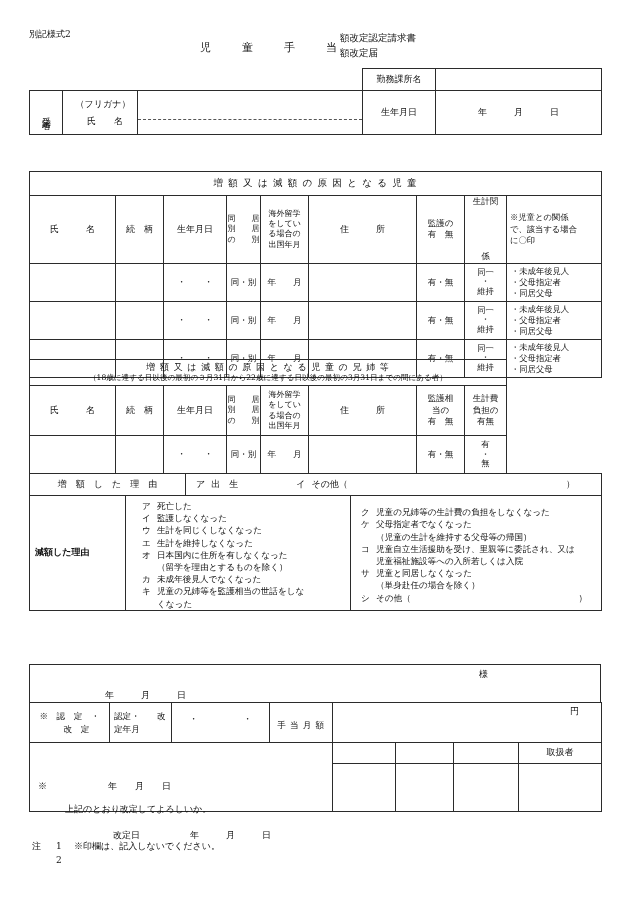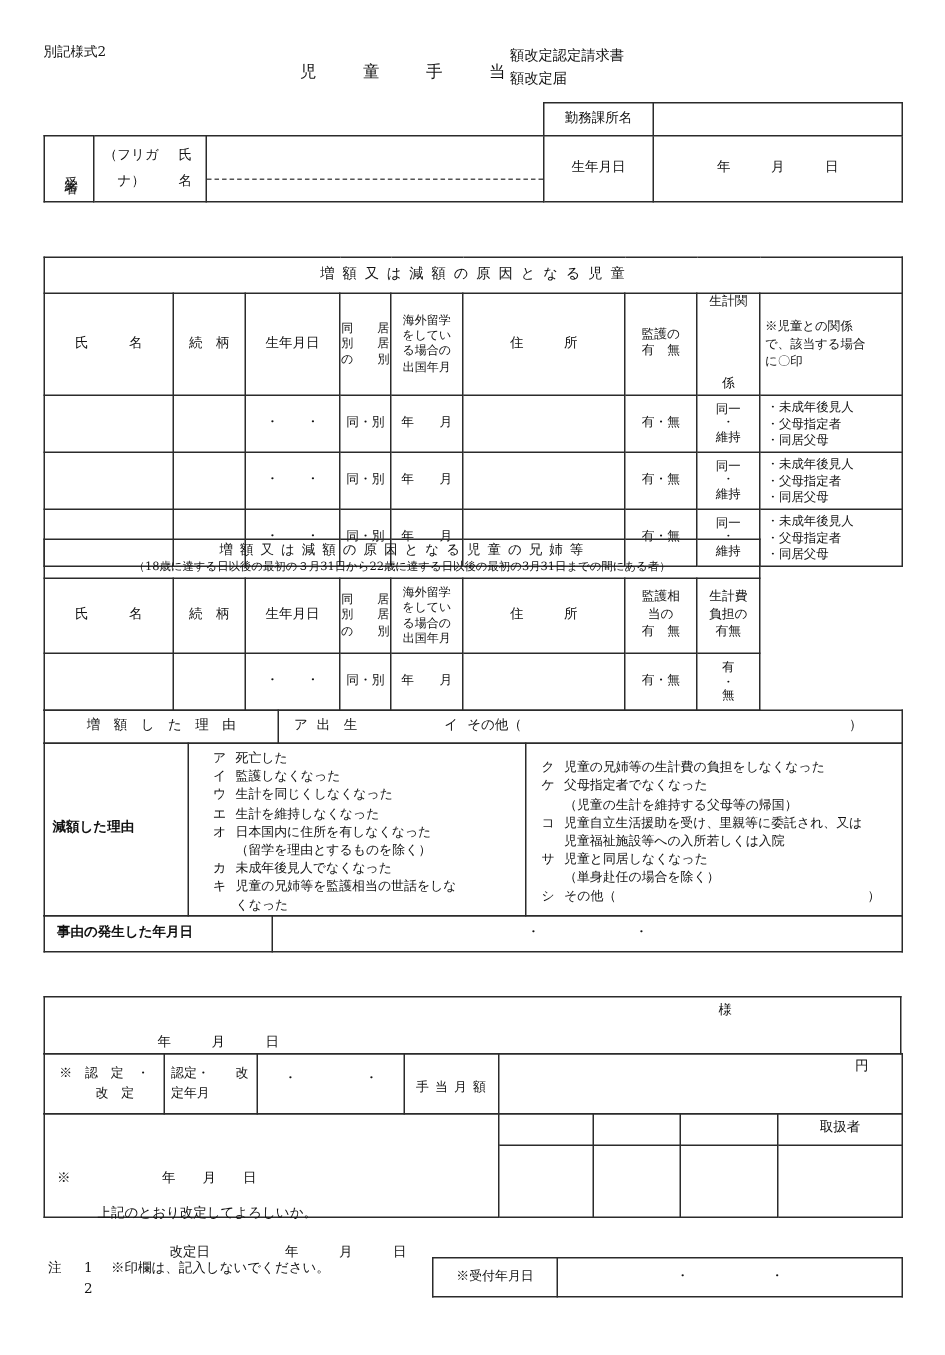--- a/index.html
+++ b/index.html
@@ -91,21 +91,21 @@
         <div class="cellc"></div>
       </td>
     </tr>
     <tr style="height:44px">
       <td rowspan="1">
         <div class="cellc">
           <span class="vert">受給者</span>
         </div>
       </td>
       <td>
-        <div style="display:flex;flex-direction:row;justify-content:center;height:100%;padding-left:6px;box-sizing:border-box;line-height:1.8;">
+        <div style="display:flex;flex-direction:column;justify-content:center;height:100%;padding-left:6px;box-sizing:border-box;line-height:1.8;">
           <span>（フリガナ）</span>
           <span style="padding-left:4px;">氏　　名</span>
         </div>
       </td>
       <td>
         <div style="height:100%;display:flex;flex-direction:column;justify-content:flex-start;padding-top:13px;box-sizing:border-box;">
           <div class="dotline"></div>
           <div style="padding-left:6px;"></div>
         </div>
       </td>
@@ -516,36 +516,20 @@
             <span class="mk">シ</span>
             <span class="tx">その他（</span>
             <span style="margin-left:auto;padding-right:14px;">）</span>
           </li>
         </ul>
       </td>
     </tr>
   </tbody>
     </table>
 
-  <table class="grid abs" style="left:29px;top:610px;width:572px;">
-    <colgroup>
-        <col style="width:152px">
-        <col style="width:420px">
-      </colgroup>
-    <tbody>
-        <tr style="height:24px">
-      <td>
-        <div class="celll" style="padding-left:8px;">事由の発生した年月日</div>
-      </td>
-      <td>
-        <div class="cellc">・　　　　　　　・</div>
-      </td>
-    </tr>
-  </tbody>
-    </table>
 
 
   <table class="grid abs" style="left:29px;top:664px;width:572px;">
     <tbody>
         <tr style="height:38px">
       <td>
         <div style="height:100%;position:relative;">
           <span class="abs" style="left:75px;top:6px;">年　　　月　　　日</span>
           <span class="abs" style="right:112px;bottom:3px;">様</span>
         </div>
@@ -646,30 +630,14 @@
       <span style="width:24px;">注</span>
       <span style="width:18px;">1</span>
       <span>※印欄は、記入しないでください。</span>
     </div>
     <div style="display:flex;">
       <span style="width:24px;"></span>
       <span style="width:18px;">2</span>
     </div>
   </div>
 
-  <table class="grid abs" style="left:288px;top:838px;width:313px;">
-    <colgroup>
-        <col style="width:83px">
-        <col style="width:230px">
-      </colgroup>
-    <tbody>
-        <tr style="height:26px">
-      <td>
-        <div class="cellc" style="font-size:8.6px;">※受付年月日</div>
-      </td>
-      <td>
-        <div class="cellc">・　　　　　　・</div>
-      </td>
-    </tr>
-  </tbody>
-    </table>
 
 </div>
 
 </body></html>

